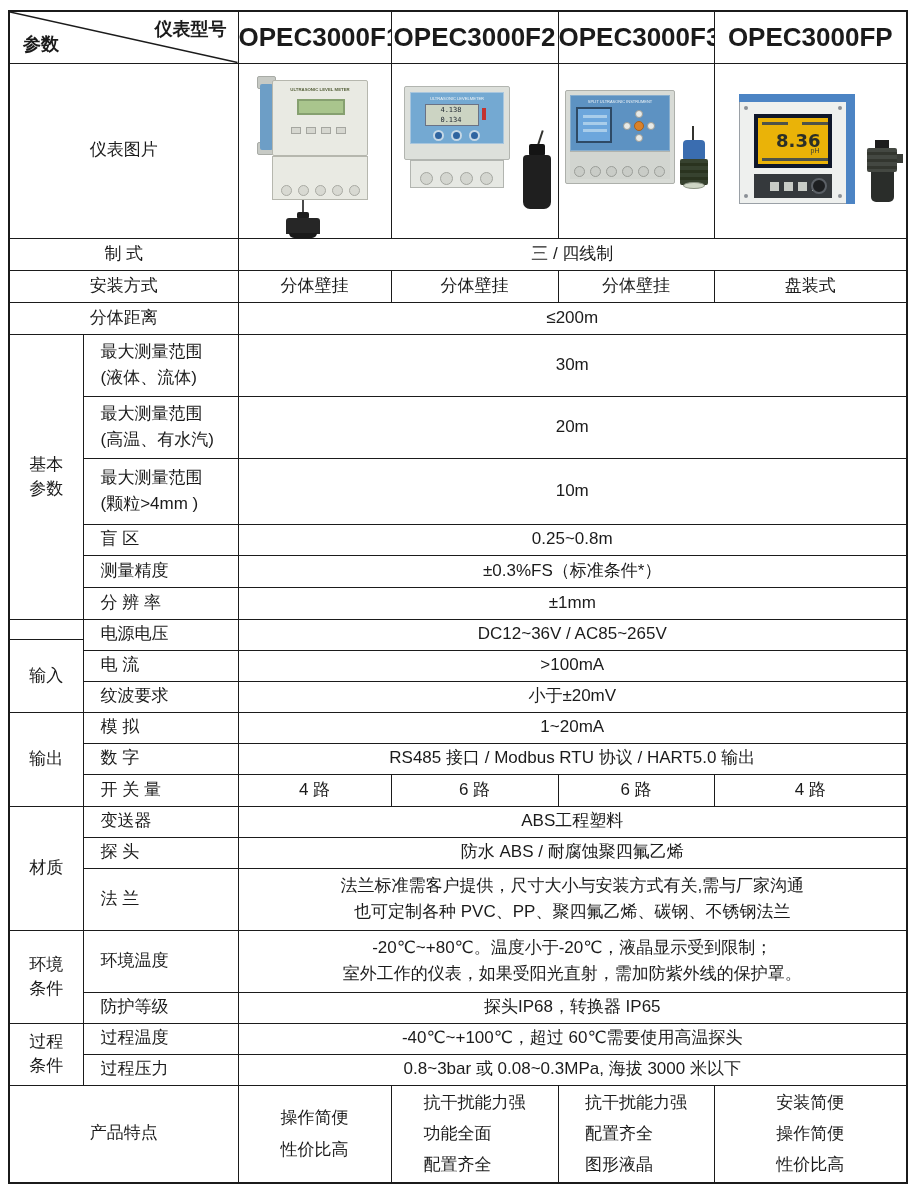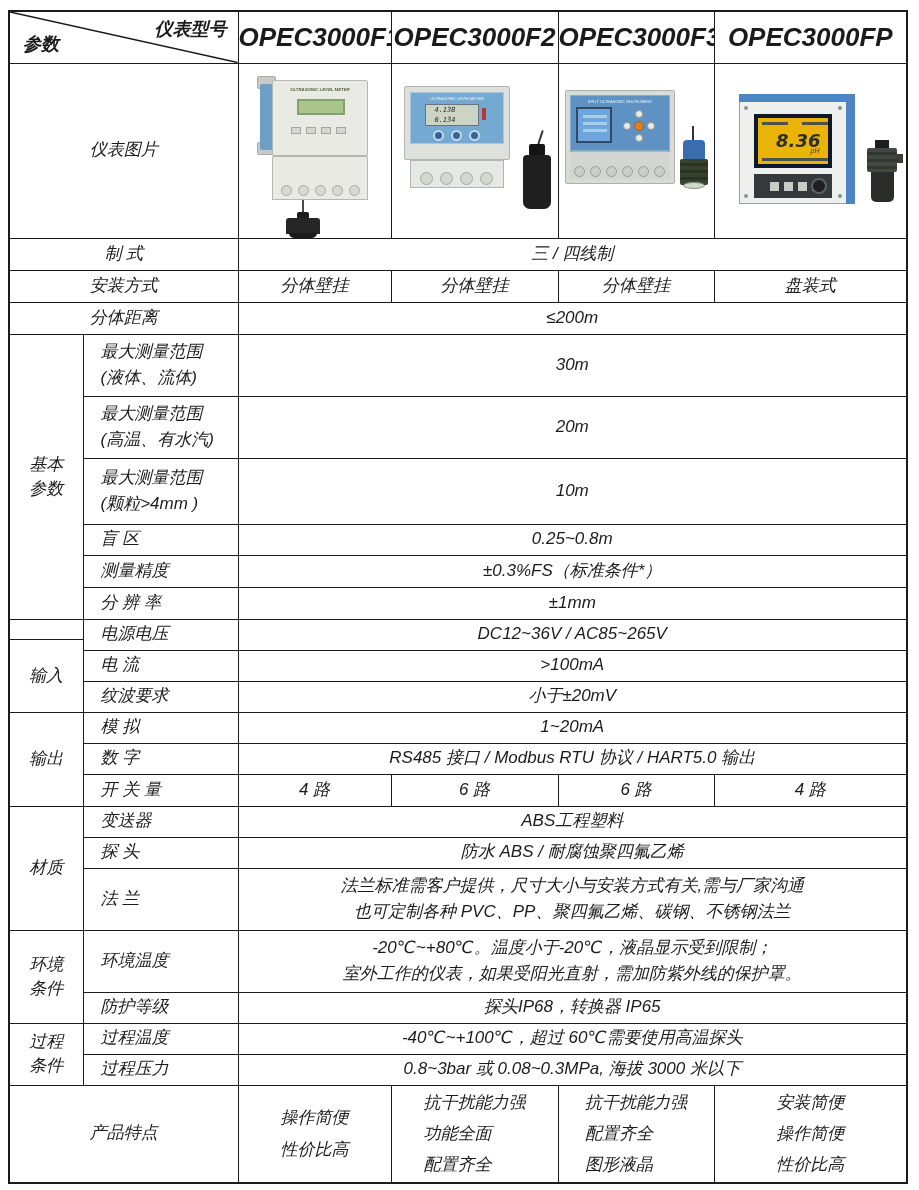--- a/index.html
+++ b/index.html
@@ -2,21 +2,21 @@
 <html><head>
 <meta charset="utf-8">
 <style>
   * { margin:0; padding:0; box-sizing:border-box; }
   html,body { background:#ffffff; }
   body {
     width:919px; height:1190px;
     font-family:"Liberation Sans","DejaVu Sans",sans-serif;
     color:#1b1b1b;
   }
-  .page { position:relative; width:919px; height:1190px; background:#fff; overflow:hidden;font-style:italic; }
+  .page { position:relative; width:919px; height:1190px; background:#fff; overflow:hidden; }
 
   table.spec {
     position:absolute; left:8px; top:10px;
     width:898px; border-collapse:collapse; table-layout:fixed;
     border:2px solid #1b1b1b;
   }
   td {
     border:1.5px solid #1b1b1b;
     text-align:center; vertical-align:middle;
     font-size:17px; line-height:1.35;
@@ -57,21 +57,21 @@
   .p1-cap  { left:58px; top:148px; width:12px; height:7px; background:#1d1d1d; border-radius:2px; }
   .p1-sen  { left:47px; top:154px; width:34px; height:16px; background:#262626; border-radius:3px 3px 0 0; }
   .p1-senb { left:50px; top:169px; width:28px; height:5px; background:#1a1a1a; border-radius:0 0 6px 6px; }
 
   
   .p2-box  { left:12px; top:22px; width:106px; height:74px; background:#dde0db; border:1px solid #b2b5b0; border-radius:2px; }
   .p2-face { left:18px; top:28px; width:94px; height:52px; background:#74a9d2; border:1px solid #a8c6de; }
   .p2-title{ left:0; top:3px; width:100%; font-size:6px; color:#eef4f8; transform:scale(0.68);
              transform-origin:50% 0; white-space:nowrap; text-align:center; position:absolute; }
   .p2-lcd  { left:33px; top:40px; width:54px; height:22px; background:#ccd4c3; border:1px solid #6a7285;
-             font-family:"DejaVu Sans Mono",monospace; font-size:7px; line-height:10px; color:#222a33; text-align:right; padding-right:22px; }
+             font-family:"DejaVu Sans Mono",monospace; font-size:7px; line-height:10px; color:#222a33; text-align:right; padding-right:16px; }
   .p2-red  { left:90px; top:44px; width:4px; height:12px; background:#c23230; }
   .p2-btns { left:37px; top:66px; width:56px; display:flex; gap:7px; justify-content:center; position:absolute; }
   .p2-btns i { position:static; width:11px; height:11px; border-radius:50%; background:#2f64a0; border:2px solid #c6d8e6; }
   .p2-low  { left:18px; top:96px; width:94px; height:28px; background:#e6e8e3; border:1px solid #b2b5b0; }
   .p2-gl   { left:4px; bottom:2px; width:84px; display:flex; gap:7px; justify-content:center; position:absolute; }
   .p2-gl i { position:static; width:13px; height:13px; border-radius:50%; background:#d4d6d0; border:1px solid #a5a7a1; }
   .p2-cable{ left:147px; top:66px; width:2px; height:18px; background:#33332f; transform:rotate(18deg); }
   .p2-cap  { left:137px; top:80px; width:16px; height:12px; background:#141414; border-radius:2px; }
   .p2-sen  { left:131px; top:91px; width:28px; height:54px; background:#1f1f1f; border-radius:4px 4px 7px 7px; }
 

